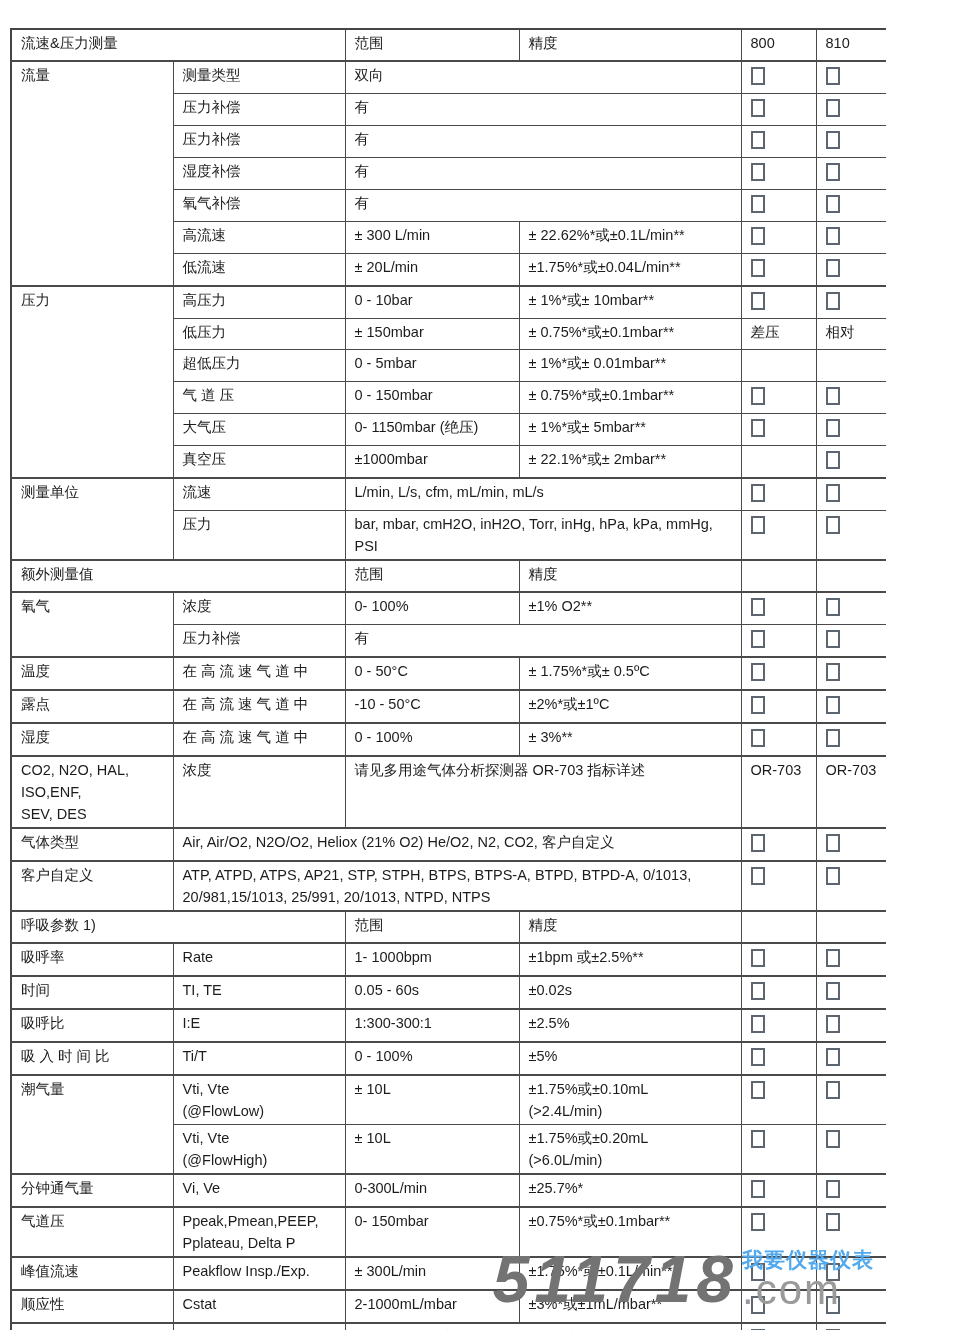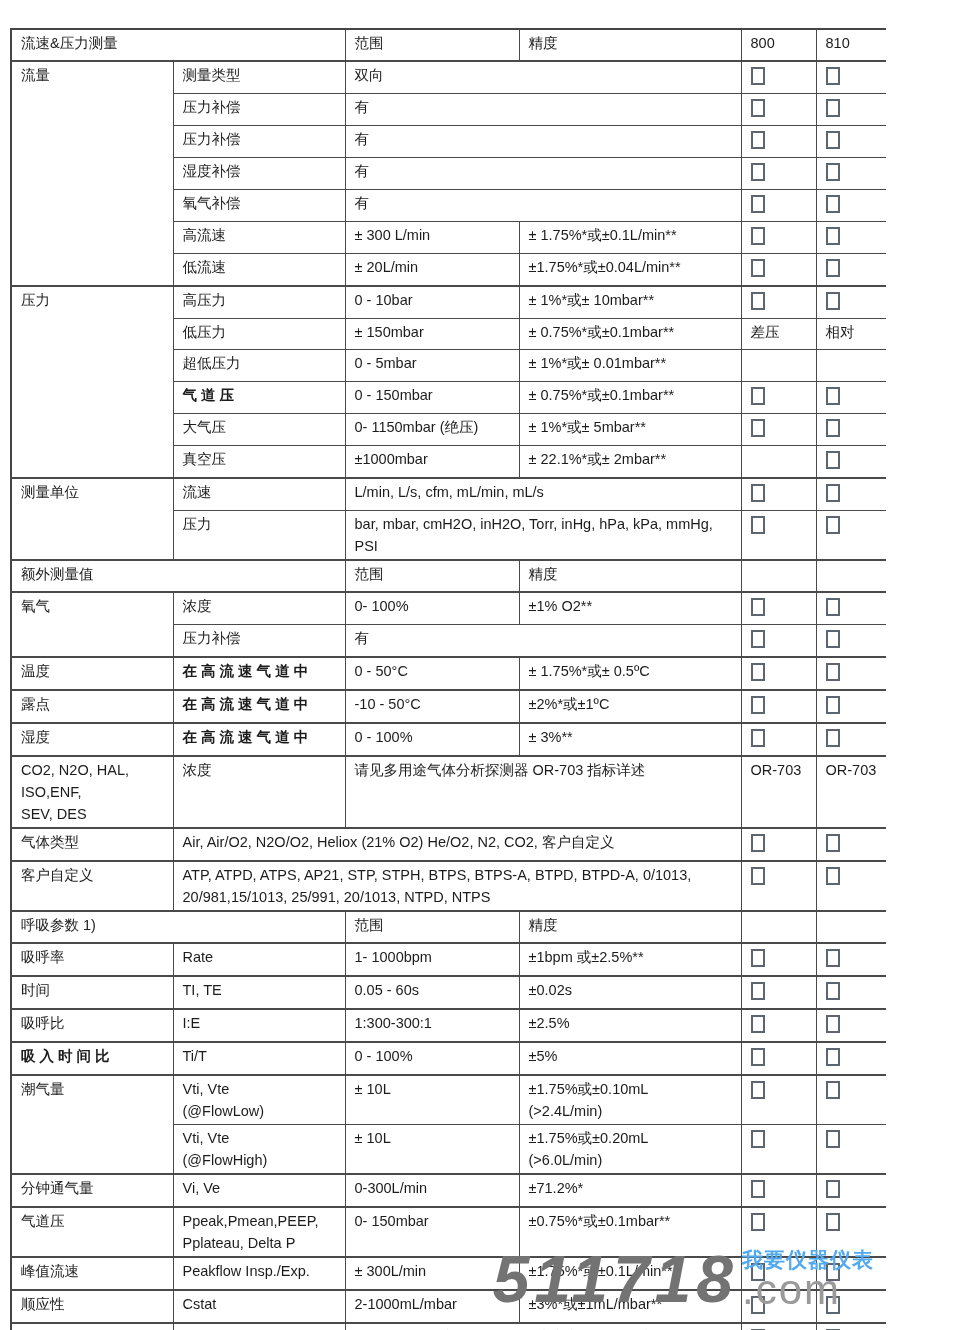--- a/index.html
+++ b/index.html
@@ -18,21 +18,21 @@
     border:1px solid #4a4a4a;
     padding:2px 9px;
     font-size:14.5px;
     line-height:22px;
     height:26px;
     vertical-align:top;
     white-space:pre-line;
     overflow:hidden;
   }
   td.thick{border-top-width:2px;}
-  td.b{font-weight:bold;}
+  td.b{font-weight:normal;}
   .chk{
     display:inline-block;
     width:10px;height:14px;
     border:2px solid #5d6670;
     margin-top:3px;
     background:#ffffff;
   }
   .logo{
     position:absolute;top:1248px;right:12px;
     display:flex;align-items:flex-end;
@@ -122,21 +122,21 @@
         <tr>
           <td>氧气补偿</td>
           <td colspan="2">有</td>
           <td><span class="chk"></span></td>
           <td><span class="chk"></span></td>
           <td><span class="chk"></span></td>
         </tr>
         <tr>
           <td>高流速</td>
           <td>± 300 L/min</td>
-          <td>± 1.75%*或±0.1L/min**</td>
+          <td>± 22.62%*或±0.1L/min**</td>
           <td><span class="chk"></span></td>
           <td><span class="chk"></span></td>
           <td><span class="chk"></span></td>
         </tr>
         <tr>
           <td>低流速</td>
           <td>±  20L/min</td>
           <td>±1.75%*或±0.04L/min**</td>
           <td><span class="chk"></span></td>
           <td><span class="chk"></span></td>
@@ -342,21 +342,21 @@
           <td>±1.75%或±0.20mL
 (&gt;6.0L/min)</td>
           <td><span class="chk"></span></td>
           <td><span class="chk"></span></td>
           <td><span class="chk"></span></td>
         </tr>
         <tr>
           <td class="thick">分钟通气量</td>
           <td class="thick">Vi, Ve</td>
           <td class="thick">0-300L/min</td>
-          <td class="thick">±71.2%*</td>
+          <td class="thick">±25.7%*</td>
           <td class="thick"><span class="chk"></span></td>
           <td class="thick"><span class="chk"></span></td>
           <td class="thick"><span class="chk"></span></td>
         </tr>
         <tr>
           <td class="thick">气道压</td>
           <td class="thick">Ppeak,Pmean,PEEP,
 Pplateau, Delta P</td>
           <td class="thick">0- 150mbar</td>
           <td class="thick">±0.75%*或±0.1mbar**</td>

